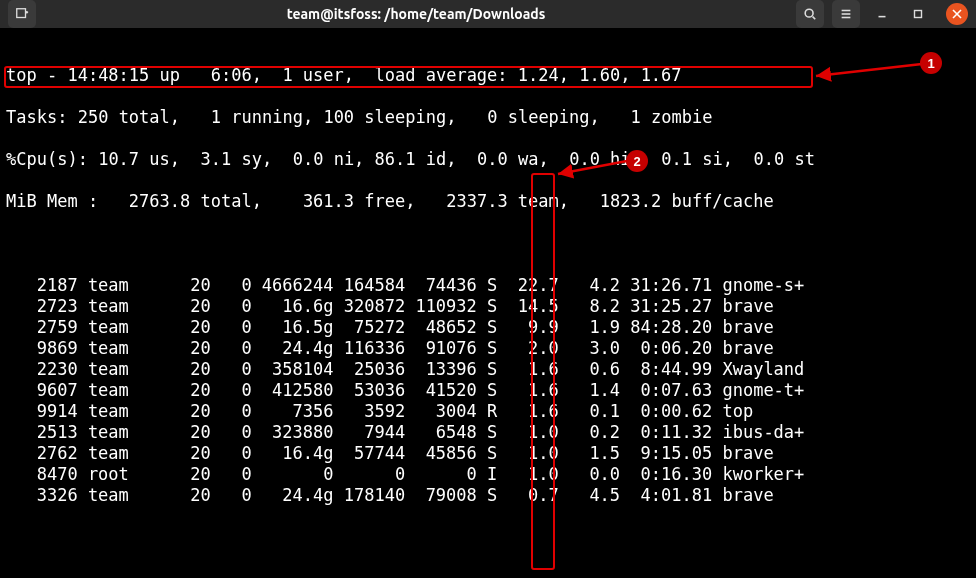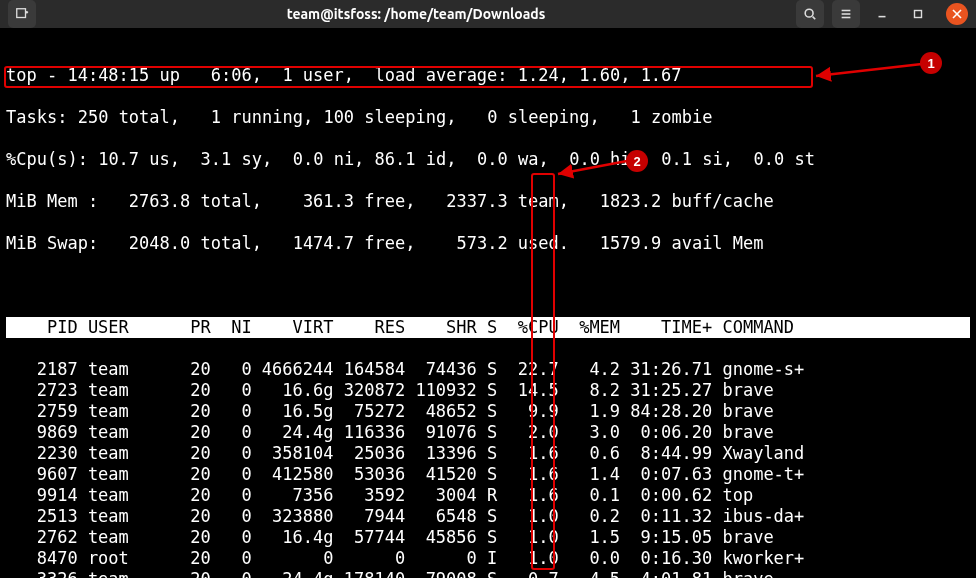--- a/index.html
+++ b/index.html
@@ -139,23 +139,21 @@
         </svg>
     </div>
   </div>
 </div>
 
 <div class="term">
 <div><span>top - </span><span class="bold">14:48:15</span><span> up </span><span class="bold">  6:06,</span><span class="bold">  1 user,</span><span>  load average: </span><span class="bold">1.24, 1.60, 1.67</span></div>
 <div><span>Tasks:</span><span> </span><span class="bold">250</span><span> total,</span><span>   </span><span class="bold">1</span><span> running,</span><span> </span><span class="bold">100</span><span> sleeping,</span><span>   </span><span class="bold">0</span><span> sleeping,</span><span>   </span><span class="bold">1</span><span> zombie</span></div>
 <div><span>%Cpu(s):</span><span> </span><span class="bold">10.7</span><span> us,</span><span>  </span><span class="bold">3.1</span><span> sy,</span><span>  </span><span class="bold">0.0</span><span> ni,</span><span> </span><span class="bold">86.1</span><span> id,</span><span>  </span><span class="bold">0.0</span><span> wa,</span><span>  </span><span class="bold">0.0</span><span> hi,</span><span>  </span><span class="bold">0.1</span><span> si,</span><span>  </span><span class="bold">0.0</span><span> st</span></div>
 <div><span>MiB Mem :</span><span>   </span><span class="bold">2763.8</span><span> total,</span><span>    </span><span class="bold">361.3</span><span> free,</span><span>   </span><span class="bold">2337.3</span><span> team,</span><span>   </span><span class="bold">1823.2</span><span> buff/cache</span></div>
-<div><span>MiB Swap:</span><span>   </span><span class="bold">2048.0</span><span> total,</span><span>   </span><span class="bold">1474.7</span><span> free,</span><span>    </span><span class="bold">573.2</span><span> used.</span><span>   </span><span class="bold">1579.9</span><span> avail Mem</span></div>
 <div> </div>
-<div class="hdr-row bold" id="hdr">    PID USER      PR  NI    VIRT    RES    SHR S  %CPU  %MEM    TIME+ COMMAND</div>
 <div id="rows"><div>   2187 team      20   0 4666244 164584  74436 S  22.7   4.2 31:26.71 gnome-s+</div><div>   2723 team      20   0   16.6g 320872 110932 S  14.5   8.2 31:25.27 brave</div><div>   2759 team      20   0   16.5g  75272  48652 S   9.9   1.9 84:28.20 brave</div><div>   9869 team      20   0   24.4g 116336  91076 S   2.0   3.0  0:06.20 brave</div><div>   2230 team      20   0  358104  25036  13396 S   1.6   0.6  8:44.99 Xwayland</div><div>   9607 team      20   0  412580  53036  41520 S   1.6   1.4  0:07.63 gnome-t+</div><div class="bold">   9914 team      20   0    7356   3592   3004 R   1.6   0.1  0:00.62 top</div><div>   2513 team      20   0  323880   7944   6548 S   1.0   0.2  0:11.32 ibus-da+</div><div>   2762 team      20   0   16.4g  57744  45856 S   1.0   1.5  9:15.05 brave</div><div>   8470 root      20   0       0      0      0 I   1.0   0.0  0:16.30 kworker+</div><div>   3326 team      20   0   24.4g 178140  79008 S   0.7   4.5  4:01.81 brave</div></div>
 </div>
 
 <div class="annot-box" style="top:66px; left:4px; width:809px; height:22px;"></div>
 
 <svg class="arrow-line" style="top:52px; left:810px; width:140px; height:40px;">
   <defs>
       <marker id="ah1" markerWidth="8" markerHeight="8" refX="6" refY="3" orient="auto">
         <path d="M0,0 L6,3 L0,6 Z" fill="#e00000"></path>
       </marker>

